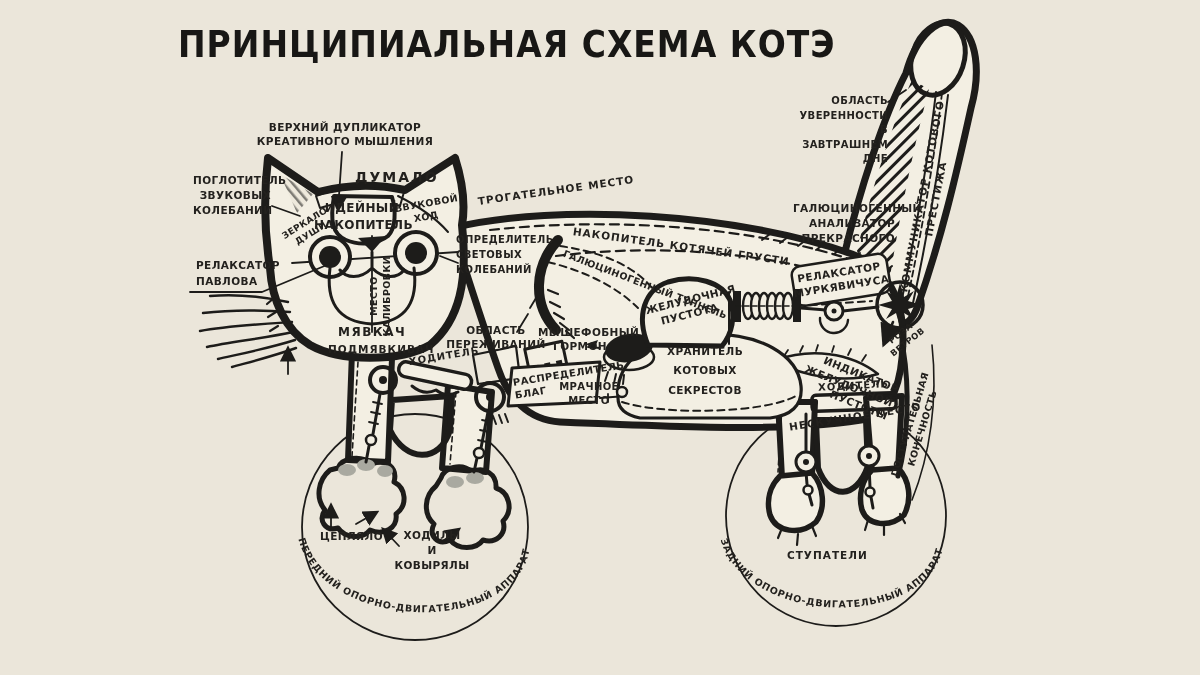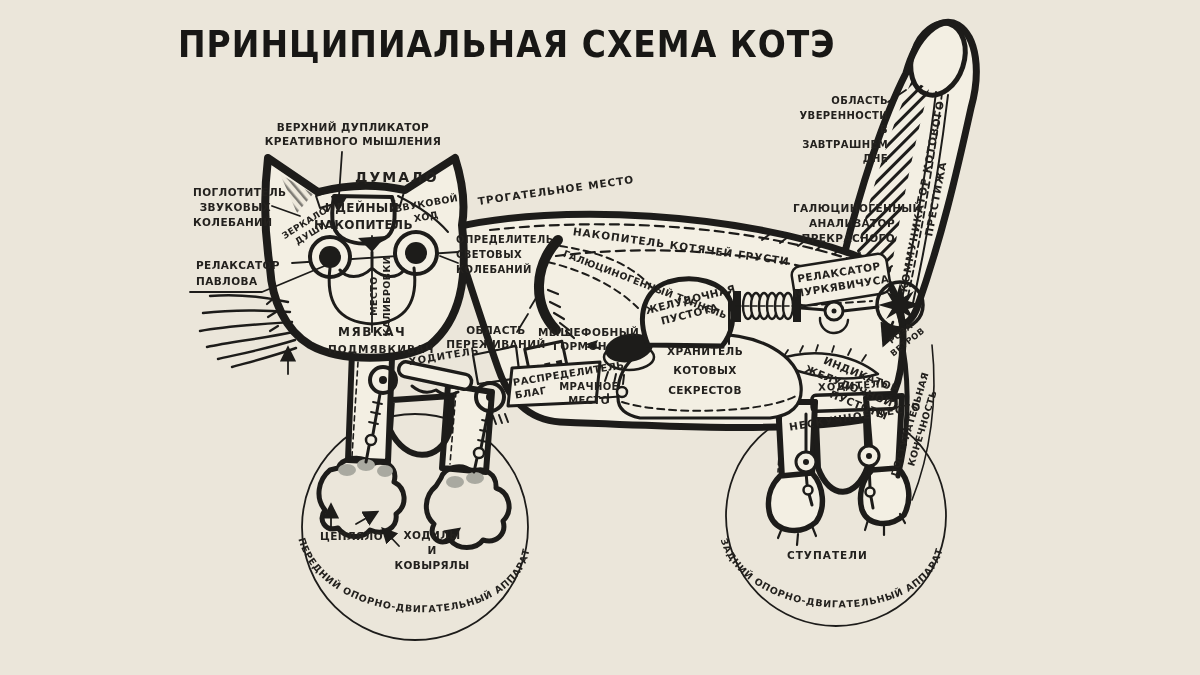--- a/index.html
+++ b/index.html
@@ -277,24 +277,24 @@
     <path marker-end="url(#ar)" d="M 288,374 L 288,348"></path>
     <path marker-end="url(#ar)" d="M 331,528 L 331,505"></path>
     <path marker-end="url(#ar)" d="M 356,524 L 377,512"></path>
     <path marker-end="url(#ar)" d="M 399,546 L 383,529"></path>
     <path marker-end="url(#ar)" d="M 443,541 L 459,529"></path>
   </g>
 </svg>
 
   <div class="title">ПРИНЦИПИАЛЬНАЯ СХЕМА КОТЭ</div>
 
-  <div class="lbl c" style="left:248px;top:120px;width:210px">ВЕРХНИЙ ДУПЛИКАТОР
+  <div class="lbl c" style="left:240px;top:120px;width:210px">ВЕРХНИЙ ДУПЛИКАТОР
 КРЕАТИВНОГО МЫШЛЕНИЯ</div>
   <div class="lbl" style="left:355px;top:168px;font-size:14px;letter-spacing:2px">ДУМАЛО</div>
-  <div class="lbl r" style="left:193px;top:185px;width:78px;line-height:1.45">ПОГЛОТИТЕЛЬ
+  <div class="lbl r" style="left:193px;top:173px;width:78px;line-height:1.45">ПОГЛОТИТЕЛЬ
 ЗВУКОВЫХ
 КОЛЕБАНИЙ</div>
   <div class="lbl c" style="left:314px;top:200px;width:96px;font-size:12px">ИДЕЙНЫЙ
 НАКОПИТЕЛЬ</div>
   <div class="lbl c" style="left:396px;top:197px;width:58px;font-size:9.5px;transform:rotate(-10deg)">ЗВУКОВОЙ
 ХОД</div>
   <div class="lbl c" style="left:280px;top:216px;width:56px;font-size:9px;transform:rotate(-32deg)">ЗЕРКАЛО
 ДУШИ</div>
   <div class="lbl c" style="left:335px;top:283px;width:90px;font-size:9.5px;transform:rotate(-90deg)">МЕСТО
 КАЛИБРОВКИ</div>

